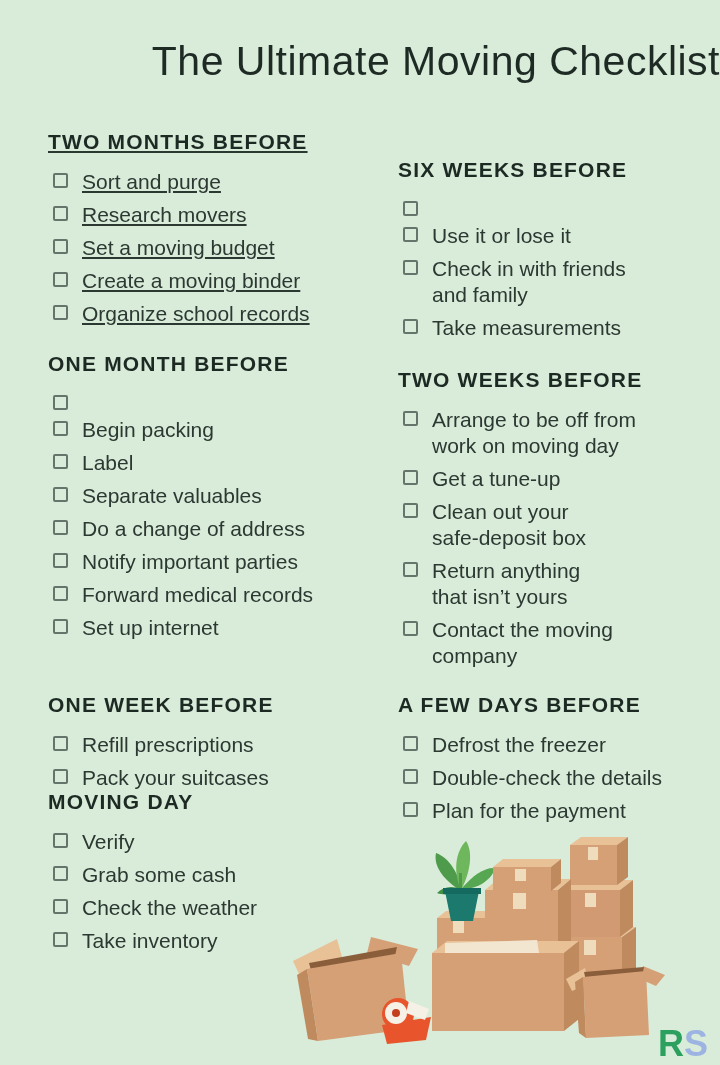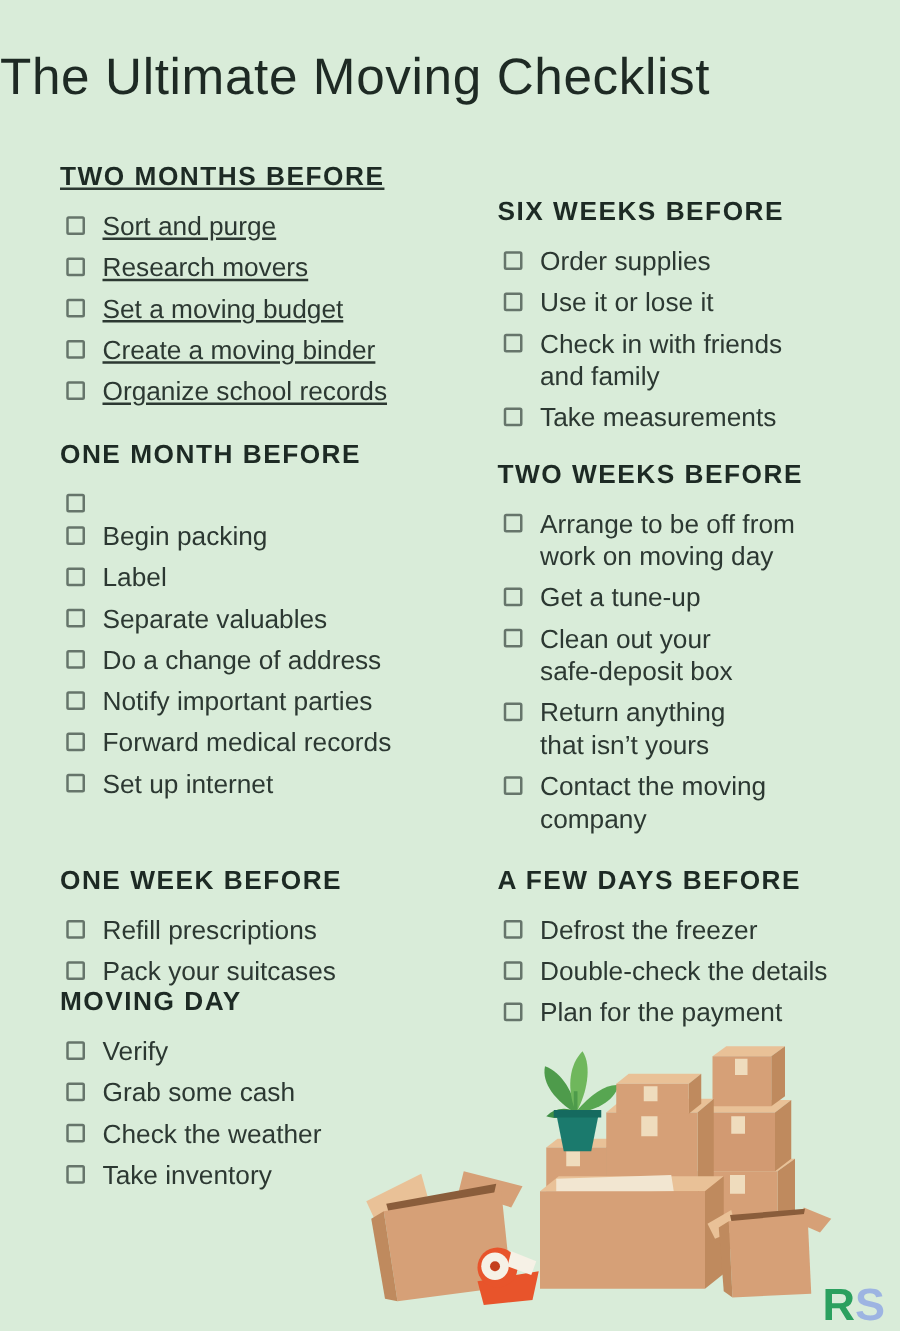--- a/index.html
+++ b/index.html
@@ -6,21 +6,21 @@
   .poster{
     position:relative;
     width:720px;height:1065px;
     background:#d9ecd9;
     font-family:"Liberation Sans", sans-serif;
     overflow:hidden;
     color:#2c3832;
   }
   .title{
     position:absolute;left:0;top:38px;width:100%;
-    text-align:left;
+    text-align:right;
     font-size:41px;
     font-weight:500;
     letter-spacing:0.5px;
     color:#1e2a24;
     margin:0;
   }
   .col{position:absolute;top:0;height:100%;}
   .col-left{left:48px;width:320px;}
   .col-right{left:398px;width:314px;}
   .section{position:absolute;left:0;width:100%;}
@@ -198,21 +198,20 @@
   </li>
 </ul>
   </section>
 </div>
   <div class="col col-right">
   <section class="section">
     <h2 class="section-heading">SIX WEEKS BEFORE</h2>
     <ul class="items">
   <li class="check-item">
     <span class="checkbox"></span>
-    <span class="item-label">Order supplies</span>
   </li>
 
   <li class="check-item">
     <span class="checkbox"></span>
     <span class="item-label">Use it or lose it</span>
   </li>
 
   <li class="check-item">
     <span class="checkbox"></span>
     <span class="item-label">Check in with friends

